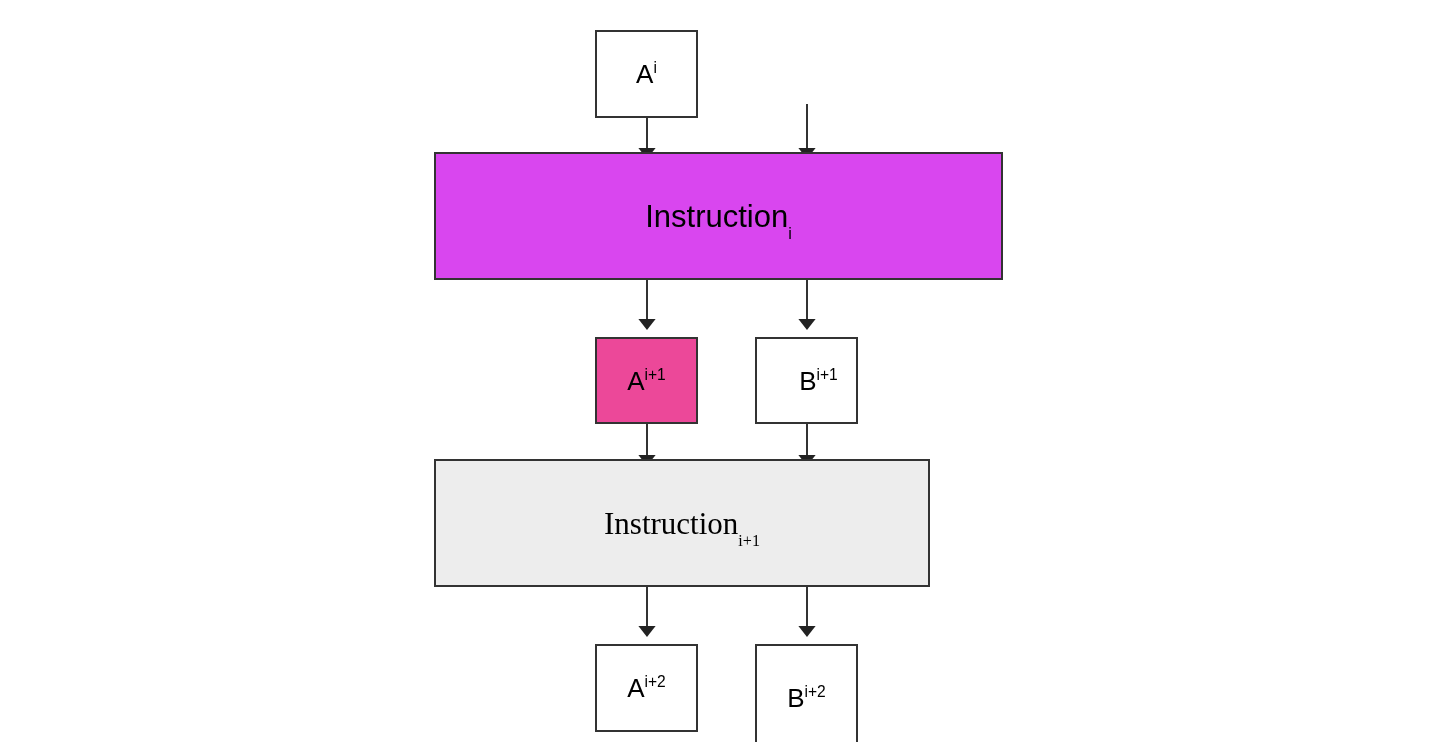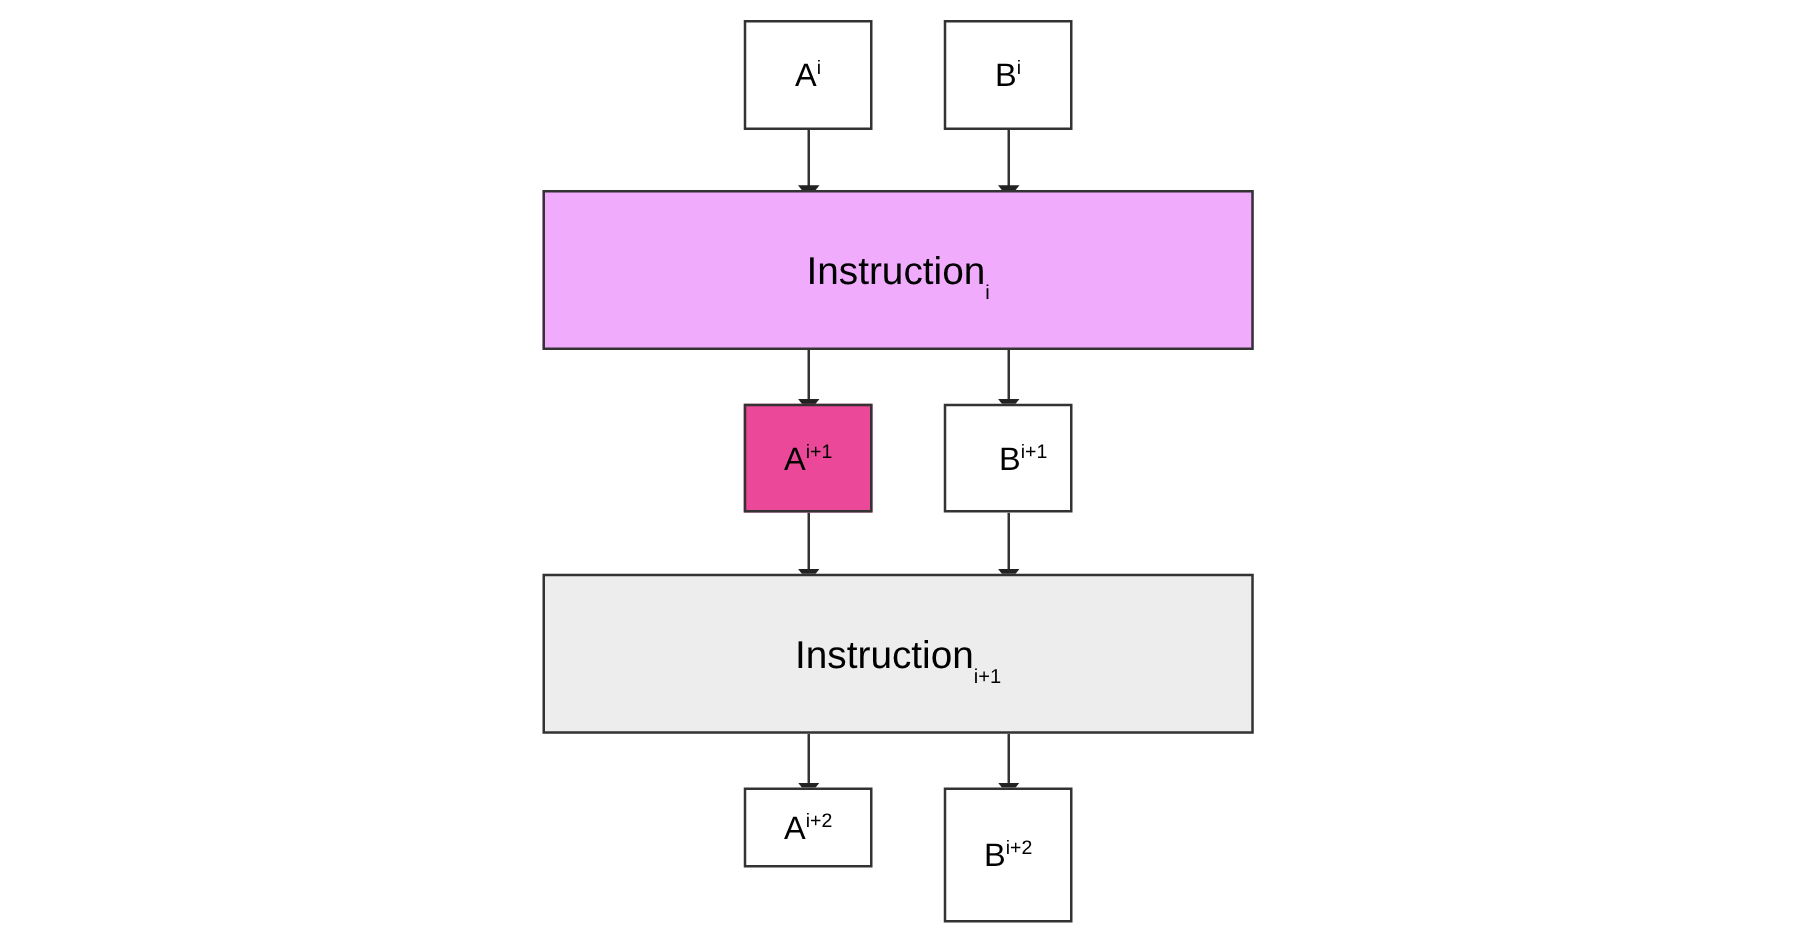--- a/index.html
+++ b/index.html
@@ -23,20 +23,21 @@
     border: 2px solid #333333;
     display: flex;
     align-items: center;
     justify-content: center;
     color: #000000;
     line-height: 1;
   }
   .var-box {
     background: #ffffff;
     font-size: 26px;
+    margin-top: 14px;
   }
   .instr-box {
     background: #ededed;
     font-size: 31px;
   }
   .lbl {
     display: inline-block;
     white-space: nowrap;
     position: relative;
   }
@@ -85,51 +86,46 @@
     <line x1="647" y1="587" x2="647" y2="628.5" stroke="#333333" stroke-width="2" marker-end="url(#arrowhead)"></line>
     <line x1="807" y1="587" x2="807" y2="628.5" stroke="#333333" stroke-width="2" marker-end="url(#arrowhead)"></line>
   </svg>
 
   <div class="node var-box" style="left: 595px; top: 16px; width: 103px; height: 88px; background: rgb(255, 255, 255); border-color: rgb(51, 51, 51);">
     <span class="lbl">
       <span>A</span><span class="sup">i</span>
     </span>
   </div>
 
-  <div class="node var-box" style="left: 755px; top: 16px; width: 103px; height: 88px; background: rgb(255, 255, 255); border-color: rgb(51, 51, 51);">
-    <span class="lbl">
-      <span>B</span><span class="sup">i</span>
-    </span>
-  </div>
 
-  <div class="node instr-box" style="left: 434px; top: 152px; width: 569px; height: 128px; background: #f0abfc; border-color: rgb(51, 51, 51);">
+  <div class="node instr-box" style="left: 434px; top: 152px; width: 569px; height: 128px; background: #d946ef; border-color: rgb(51, 51, 51);">
     <span class="lbl">
       <span>Instruction</span><span class="sub">i</span>
     </span>
   </div>
 
   <div class="node var-box" style="left: 595px; top: 323px; width: 103px; height: 87px; background: #ec4899; border-color: rgb(51, 51, 51);">
     <span class="lbl">
       <span>A</span><span class="sup">i+1</span>
     </span>
   </div>
 
   <div class="node var-box" style="left: 755px; top: 323px; width: 103px; height: 87px; background: rgb(255, 255, 255); border-color: rgb(51, 51, 51); padding-left: 24px;">
     <span class="lbl">
       <span>B</span><span class="sup">i+1</span>
     </span>
   </div>
 
-  <div class="node instr-box" style="left: 434px; top: 459px; width: 569px; height: 128px; background: rgb(237, 237, 237); border-color: rgb(51, 51, 51);">
+  <div class="node instr-box" style="left: 434px; top: 459px; width: 496px; height: 128px; background: rgb(237, 237, 237); border-color: rgb(51, 51, 51); font-family: Liberation Serif, serif;">
     <span class="lbl">
       <span>Instruction</span><span class="sub">i+1</span>
     </span>
   </div>
 
-  <div class="node var-box" style="left: 595px; top: 630px; width: 103px; height: 64px; background: rgb(255, 255, 255); border-color: rgb(51, 51, 51);">
+  <div class="node var-box" style="left: 595px; top: 630px; width: 103px; height: 88px; background: rgb(255, 255, 255); border-color: rgb(51, 51, 51);">
     <span class="lbl">
       <span>A</span><span class="sup">i+2</span>
     </span>
   </div>
 
   <div class="node var-box" style="left: 755px; top: 630px; width: 103px; height: 108px; background: rgb(255, 255, 255); border-color: rgb(51, 51, 51);">
     <span class="lbl">
       <span>B</span><span class="sup">i+2</span>
     </span>
   </div>

